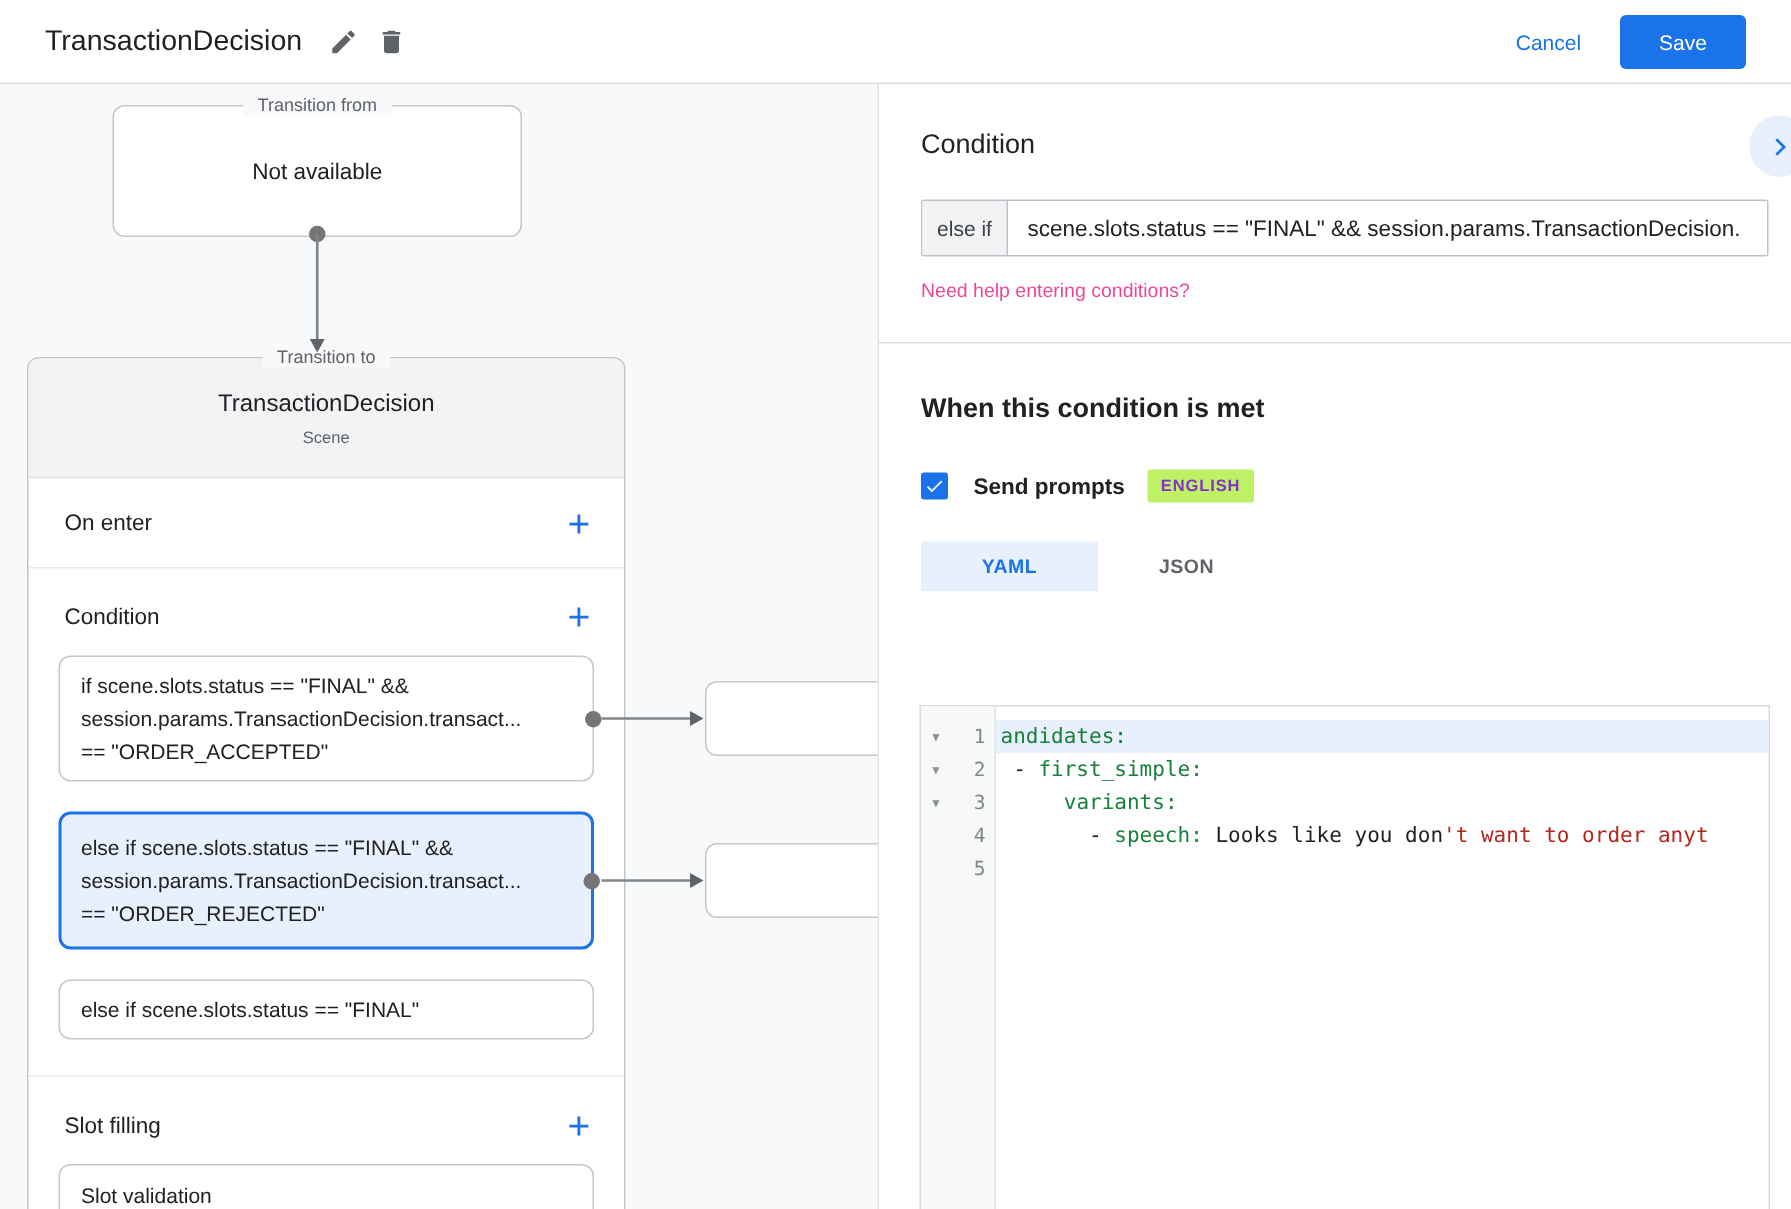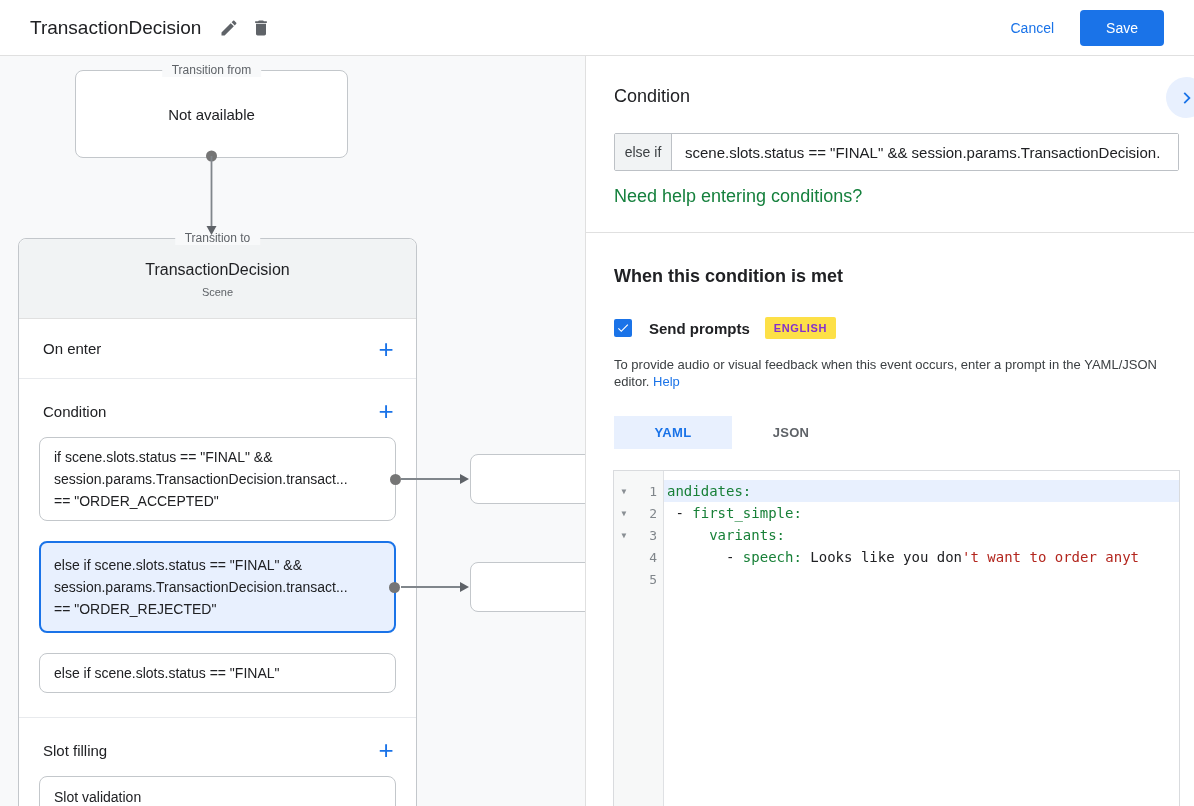--- a/index.html
+++ b/index.html
@@ -69,30 +69,30 @@
                   border:none; border-radius:50%; background:#e8f0fe; cursor:pointer;
                   display:flex; align-items:center; justify-content:center; }
   .collapse-btn svg { fill:#1a73e8; }
   .cond-row { display:flex; margin:26px 15px 0 28px; height:38px;
               border:1px solid #bdc1c6; border-radius:2px; background:#fff; }
   .cond-prefix { width:57px; background:#f1f3f4; border-right:1px solid #bdc1c6;
                  display:flex; align-items:center; justify-content:center;
                  font-size:14px; color:#3c4043; }
   .cond-input { flex:1; border:none; outline:none; font-family:inherit; font-size:15px;
                 color:#202124; padding:0 4px 0 13px; background:#fff; min-width:0; }
-  .help-link { display:inline-block; margin:15px 0 0 28px; font-size:18px; color:#15803d;
+  .help-link { display:inline-block; margin:15px 0 0 28px; font-size:13px; color:#ec4899;
                text-decoration:none; cursor:pointer; }
   .panel-divider { border:none; border-top:1px solid #e0e0e0; margin-top:25px; }
   .when-title { font-size:18px; font-weight:700; color:#202124; margin:33px 0 0 28px; }
   .check-row { display:flex; align-items:center; margin:30px 0 0 28px; }
   .cb { width:18px; height:18px; border-radius:2px; flex-shrink:0; cursor:pointer; }
   .cb-empty { border:2px solid #5f6368; background:#fff; }
   .cb-checked { background:#1a73e8; display:flex; align-items:center; justify-content:center; }
   .cb-label { font-size:15px; font-weight:700; color:#202124; margin-left:17px; }
-  .lang-badge { margin-left:15px; background:#fde047; color:#8430ce; font-size:11px;
+  .lang-badge { margin-left:15px; background:#bef264; color:#8430ce; font-size:11px;
                 font-weight:700; letter-spacing:0.6px; padding:5px 9px; border-radius:2px; }
   .prompts-desc { margin:17px 34px 0 28px; font-size:13px; color:#3c4043; line-height:17px; }
   .inline-link { color:#1a73e8; text-decoration:none; cursor:pointer; }
 
   .tabs { display:flex; margin:26px 0 0 28px; }
   .tab { width:118px; height:33px; display:flex; align-items:center; justify-content:center;
          font-size:13px; font-weight:700; letter-spacing:0.3px; cursor:pointer; }
   .tab.active { color:#1a73e8; background:#e8f0fe; }
   .tab.inactive { color:#5f6368; }
 
@@ -235,22 +235,20 @@
           <span style="display:flex">
             <svg width="14" height="14" viewBox="0 0 24 24">
                 <path fill="#fff" d="M9 16.2L4.8 12l-1.4 1.4L9 19 21 7l-1.4-1.4L9 16.2z"></path>
               </svg>
           </span>
         </span>
         <span class="cb-label">Send prompts</span>
         <span class="lang-badge">ENGLISH</span>
       </div>
 
-      <p class="prompts-desc"><span>To provide audio or visual feedback when this event occurs, enter a prompt in the YAML/JSON editor.</span>
-         <a class="inline-link">Help</a></p>
 
       <div class="tabs">
         <div class="tab active">YAML</div>
         <div class="tab inactive">JSON</div>
       </div>
 
       <div class="editor">
         <div class="gutter">
             <div class="gut-row">
               <span class="fold">▼</span>

